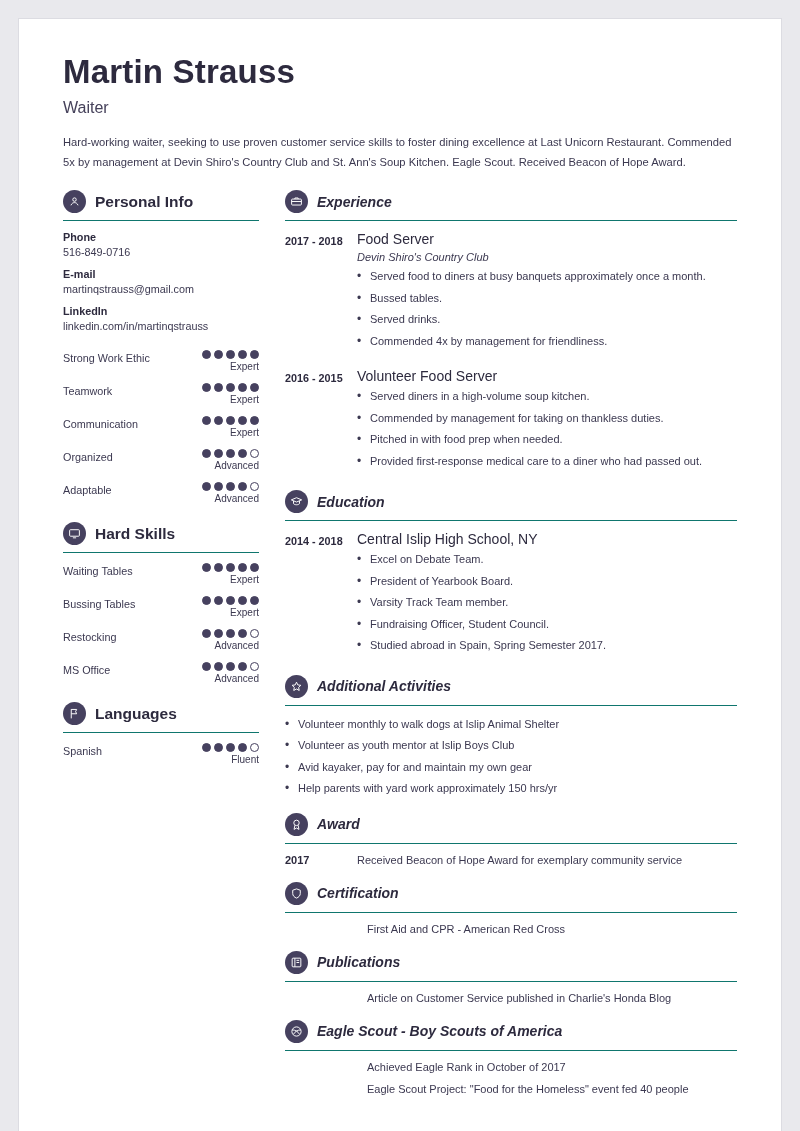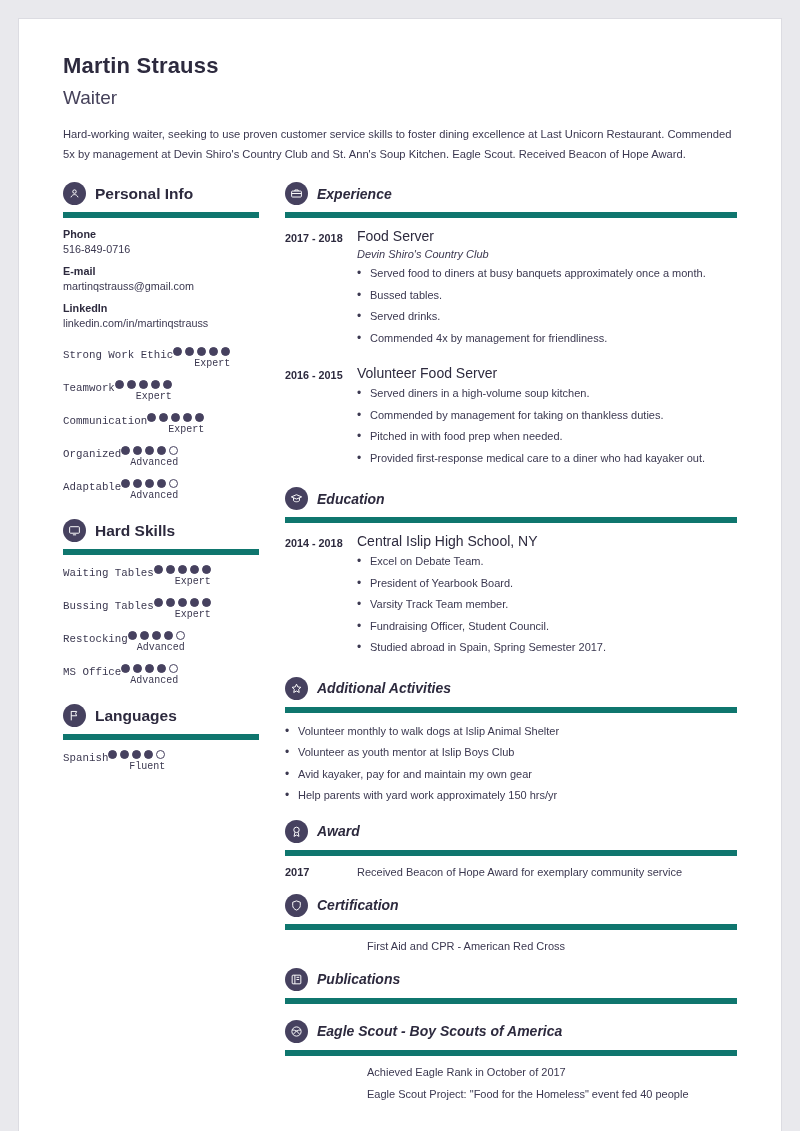--- a/index.html
+++ b/index.html
@@ -17,49 +17,49 @@
   }
   .sheet {
     background: #ffffff;
     border: 1px solid #dcdce2;
     width: 764px;
     min-height: 1090px;
     padding: 34px 44px 40px 44px;
   }
   
   .name {
-    font-size: 22px;
+    font-size: 33px;
     font-weight: bold;
     color: #2d2a3e;
     letter-spacing: 0.2px;
     margin: 0 0 8px 0;
   }
   .job-title {
-    font-size: 19px;
+    font-size: 16px;
     color: #45415a;
     margin: 0 0 16px 0;
   }
   .summary {
     font-size: 11.2px;
     line-height: 1.75;
     color: #3b3850;
     margin: 0 0 18px 0;
     max-width: 700px;
   }
   
   .cols { display: flex; align-items: flex-start; }
   .left { width: 212px; flex: none; padding-right: 16px; }
   .right { flex: 1; padding-left: 10px; }
 
   
   .sec-head {
     display: flex;
     align-items: center;
     gap: 9px;
-    border-bottom: 6px solid #0f766e;
+    border-bottom: 1px solid #0f766e;
     padding-bottom: 7px;
     margin-bottom: 10px;
   }
   .badge {
     width: 23px; height: 23px;
     border-radius: 50%;
     background: #46415f;
     color: #fff;
     display: flex; align-items: center; justify-content: center;
     flex: none;
@@ -82,23 +82,23 @@
   }
   .field-value {
     font-size: 10.8px;
     color: #3b3850;
   }
   .block { margin-bottom: 18px; }
 
   
   .skill-row {
     display: flex;
+    justify-content: space-between;
     align-items: flex-start;
     margin-bottom: 11px;
-    font-family: Liberation Mono, monospace;
   }
   .skill-name {
     font-size: 10.8px;
     color: #3b3850;
     padding-top: 2px;
   }
   .skill-right { text-align: right; }
   .dots { display: flex; gap: 3px; justify-content: flex-end; }
   .dot {
     width: 9px; height: 9px; border-radius: 50%;
@@ -401,21 +401,21 @@
         </div>
 
         <div class="entry">
           <div class="entry-date">2016 - 2015</div>
           <div class="entry-body">
             <div class="entry-title">Volunteer Food Server</div>
             <ul class="bullets">
               <li>Served diners in a high-volume soup kitchen.</li>
               <li>Commended by management for taking on thankless duties.</li>
               <li>Pitched in with food prep when needed.</li>
-              <li>Provided first-response medical care to a diner who had kayaker out.</li>
+              <li>Provided first-response medical care to a diner who had passed out.</li>
             </ul>
           </div>
         </div>
       </div>
 
       <div class="sec">
         <div class="sec-head">
           <span class="badge">
             <svg width="13" height="13" viewBox="0 0 24 24" fill="none" stroke="#fff" stroke-width="1.8">
               <path d="M2.5 9L12 5l9.5 4L12 13z"></path>
@@ -489,20 +489,21 @@
         <div class="sec-head">
           <span class="badge">
             <svg width="13" height="13" viewBox="0 0 24 24" fill="none" stroke="#fff" stroke-width="1.8">
               <rect x="4" y="4" width="16" height="16" rx="1.5"></rect>
                   <path d="M9 4v16"></path>
                   <path d="M12 8h5M12 12h5"></path>
             </svg>
           </span>
           <span class="sec-title">Publications</span>
         </div>
+        <div class="plain-line">Article on Customer Service published in Charlie's Honda Blog</div>
       </div>
 
       <div class="sec">
         <div class="sec-head">
           <span class="badge">
             <svg width="13" height="13" viewBox="0 0 24 24" fill="none" stroke="#fff" stroke-width="1.8">
               <circle cx="12" cy="12" r="8.5"></circle>
                   <path d="M4 9c6 0 11 3.5 13.5 8M20 9c-6 0-11 3.5-13.5 8"></path>
             </svg>
           </span>

